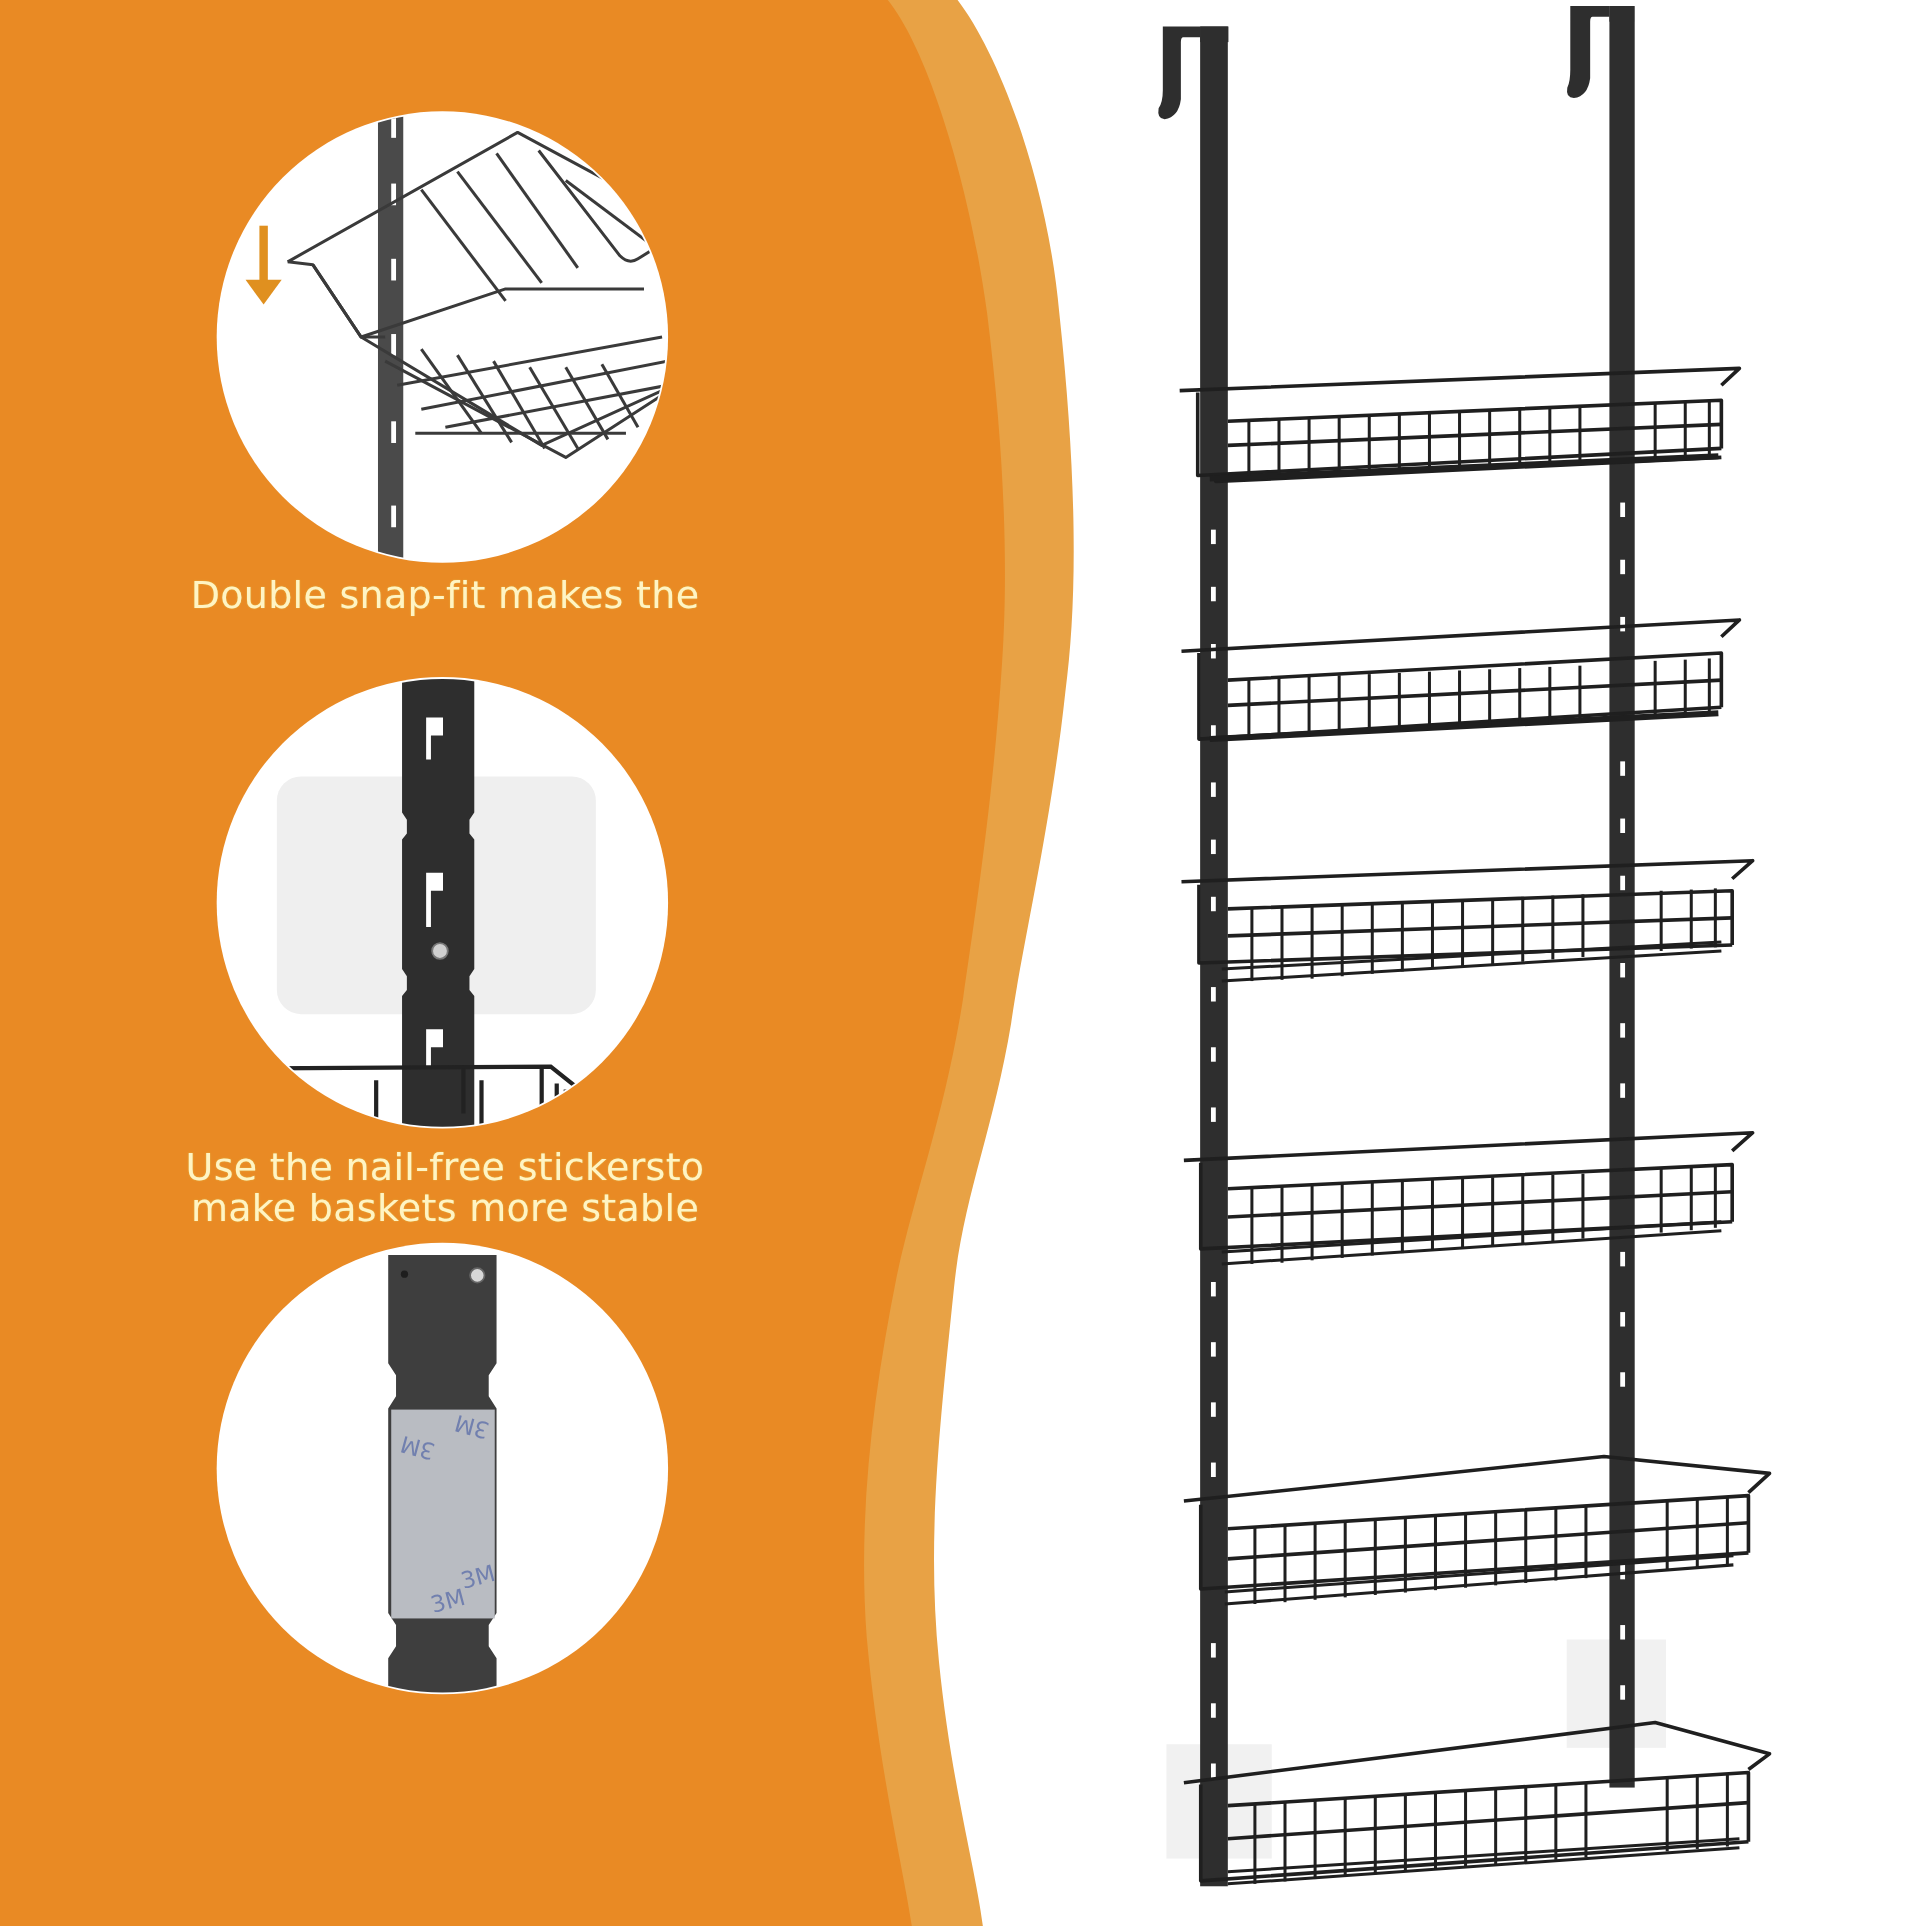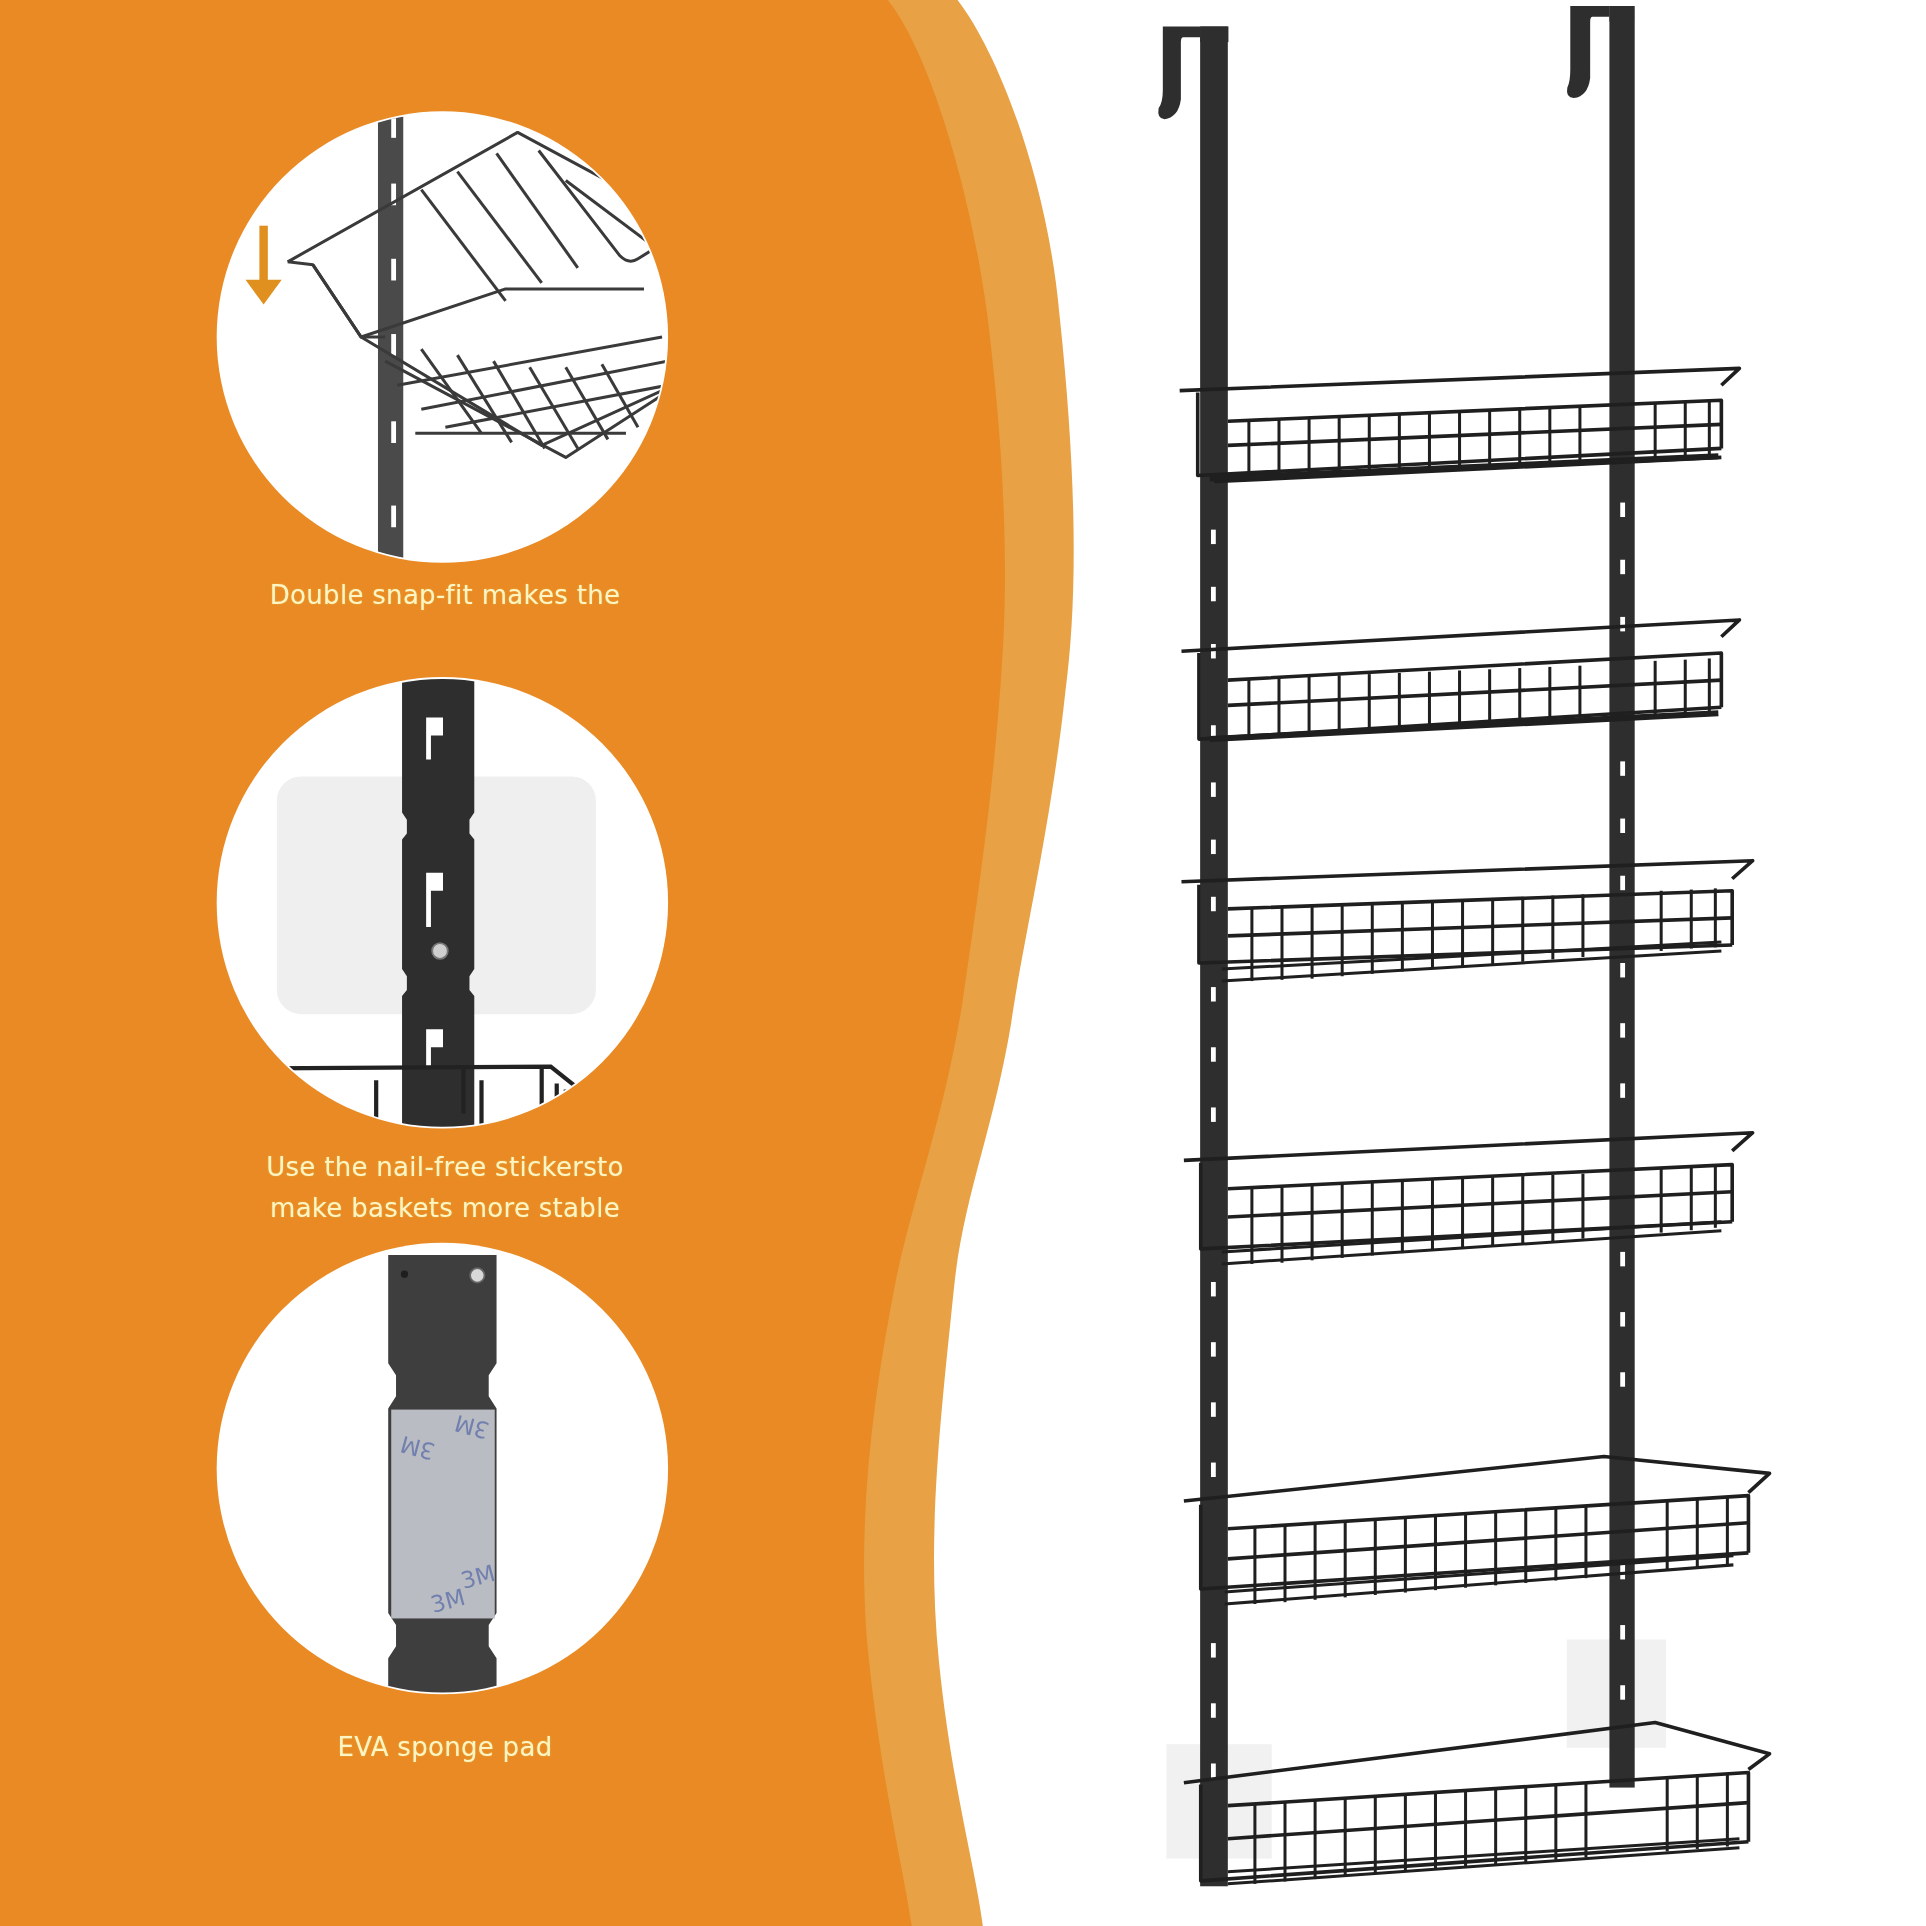--- a/index.html
+++ b/index.html
@@ -11,21 +11,21 @@
     background: #ffffff;
     font-family: "DejaVu Sans", "Liberation Sans", sans-serif;
   }
   .canvas > svg.bg { position: absolute; left: 0; top: 0; }
   .caption {
     position: absolute;
     left: 84px;
     width: 722px;
     text-align: center;
     color: #FFF4C4;
-    font-size: 26px;
+    font-size: 38px;
     line-height: 41px;
     letter-spacing: 0.3px;
     text-shadow: 0 0 1.8px #E6B84A, 0 0 0.6px #D9A43A;
   }
   .caption .line { display: block; white-space: nowrap; }
 </style>
 </head>
 <body>
 
 <div class="canvas">
@@ -350,18 +350,15 @@
     </g>
   </svg>
 
   <div class="caption" style="top:575px;">
     <span class="line">Double snap-fit makes the</span>
   </div>
   <div class="caption" style="top:1147px;">
     <span class="line">Use the nail-free stickersto</span>
     <span class="line">make baskets more stable</span>
   </div>
-  <div class="caption" style="top:1727px;">
-    <span class="line">EVA sponge pad</span>
-  </div>
 
 </div>
 
 
 </body></html>

